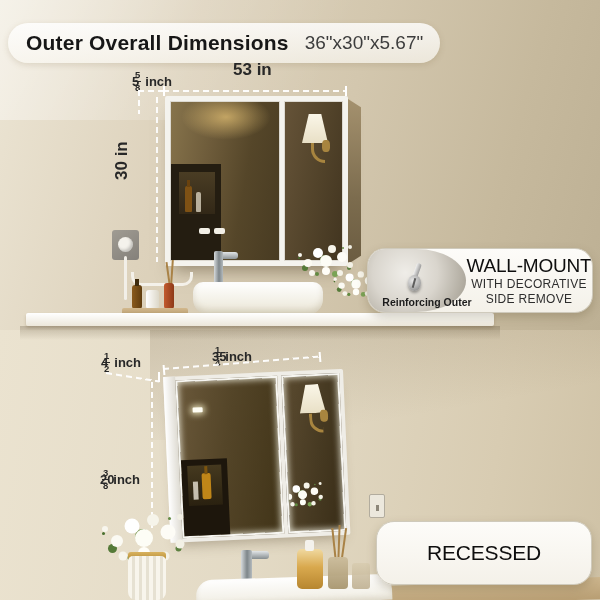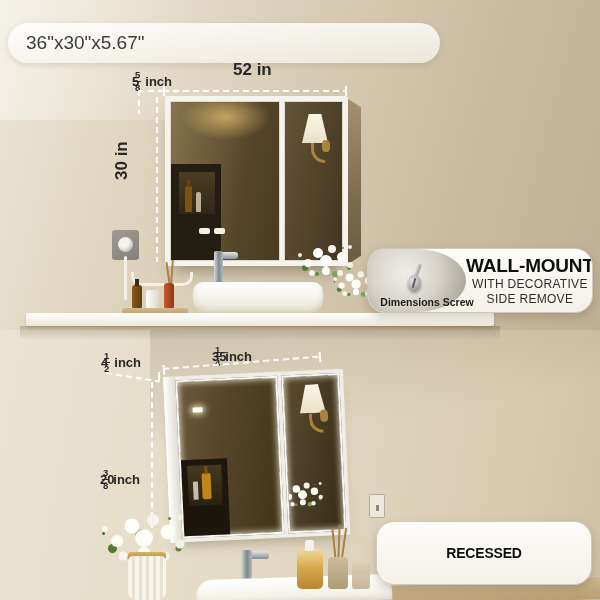--- a/index.html
+++ b/index.html
@@ -100,24 +100,24 @@
   .co1{left:367px;top:248px;width:226px;height:65px;display:flex;}
   .co1 .photo{position:relative;flex:0 0 98px;height:100%;
     background:radial-gradient(circle at 38% 38%,#efede8 0%,#d9d5cd 45%,#b5b0a5 78%,#9b968b 100%);
     border-radius:16px 110px 110px 16px / 16px 70px 70px 16px;}
   .screw-shaft{left:46px;top:14px;width:5px;height:18px;background:linear-gradient(90deg,#efefef,#9a9a9a);transform:rotate(20deg);border-radius:2px;}
   .screw-head{left:40px;top:26px;width:13px;height:16px;border-radius:50%;
     background:radial-gradient(circle at 35% 35%,#e8e8e8,#a9a9a9 60%,#7d7d7d);box-shadow:0 2px 3px rgba(0,0,0,.35);}
   .screw-slot{left:45px;top:29px;width:2px;height:10px;background:#5d5d5d;transform:rotate(15deg);}
   .photo-cap{left:0;bottom:4px;width:118px;text-align:center;font-size:10.5px;font-weight:700;color:#1c1c1c;}
   .co-text{position:relative;flex:1;display:flex;flex-direction:column;align-items:center;justify-content:center;line-height:1.25;}
-  .co-title{position:static;font-size:19px;font-weight:700;color:#0e0e0e;letter-spacing:-.2px;white-space:nowrap;}
+  .co-title{position:static;font-size:19px;font-weight:400;color:#0e0e0e;letter-spacing:-.2px;white-space:nowrap;}
   .co-line{position:static;font-size:12px;font-weight:500;color:#2e2e2e;letter-spacing:.3px;white-space:nowrap;}
   .co2{left:376px;top:521px;width:216px;height:64px;display:flex;flex-direction:column;align-items:center;justify-content:center;line-height:1.3;}
-  .co2 .co-title{font-size:14px;}
+  .co2 .co-title{font-size:21px;}
 
   
   .cab2{left:166px;top:372px;width:180px;height:166px;transform:rotate(-2.6deg);transform-origin:60% 40%;
     background:#efede7;border-radius:2px;box-shadow:0 10px 14px -8px rgba(80,65,40,.4);}
   .cab2-leftpanel{left:0;top:0;width:12px;height:100%;background:linear-gradient(90deg,#ffffff,#dedbd2);}
   .door.l2{left:12px;top:4px;width:102px;height:158px;border:2px solid rgba(255,255,252,.95);
     background:linear-gradient(100deg,#6a583a 0%,#544528 45%,#413418 100%);
     box-shadow:inset 0 0 6px 1px rgba(255,255,240,.75);}
   .door.r2{left:118px;top:4px;width:58px;height:158px;border:2px solid rgba(255,255,252,.95);
     background:linear-gradient(100deg,#5b4b30 0%,#473a22 55%,#392d17 100%);
@@ -154,25 +154,26 @@
 <body>
 
 <div class="stage noselect">
 
   <div class="wall-top"></div>
   <div class="wall-top-light"></div>
   <div class="wall-bottom"></div>
   <div class="wall-bottom-shade"></div>
 
   <div class="banner">
+    <span class="title">Outer Overall Dimensions</span>
     <span class="size">36"x30"x5.67"</span>
   </div>
 
   <div class="dim-label big" style="left:233px;top:70px;">
-    <span>52 in</span>
+    <span>53 in</span>
   </div>
   <div class="dash-h" style="left:163px;top:90px;width:184px;"></div>
   <div class="tick-v" style="left:163px;top:86px;"></div>
   <div class="tick-v" style="left:345px;top:86px;"></div>
 
   <div class="dim-label" style="left:132px;top:70px;">
     <span>5</span>
     <span class="frac">
         <span class="fnum">5</span>
         <span class="fden">8</span>
@@ -235,21 +236,21 @@
   <div class="flowers" style="left:350px;top:278px;transform:scale(.8);">
     <div class="leafdot"></div>
     <div class="bloomdot"></div>
   </div>
 
   <div class="callout co1">
     <div class="photo">
       <div class="screw-shaft"></div>
       <div class="screw-head"></div>
       <div class="screw-slot"></div>
-      <div class="photo-cap">Dimensions Screw</div>
+      <div class="photo-cap">Reinforcing Outer</div>
     </div>
     <div class="co-text">
       <span class="co-title">WALL-MOUNT</span>
       <span class="co-line">WITH DECORATIVE</span>
       <span class="co-line">SIDE REMOVE</span>
     </div>
   </div>
 
   <div class="dim-label" style="left:212px;top:345px;">
     <span>35</span>

